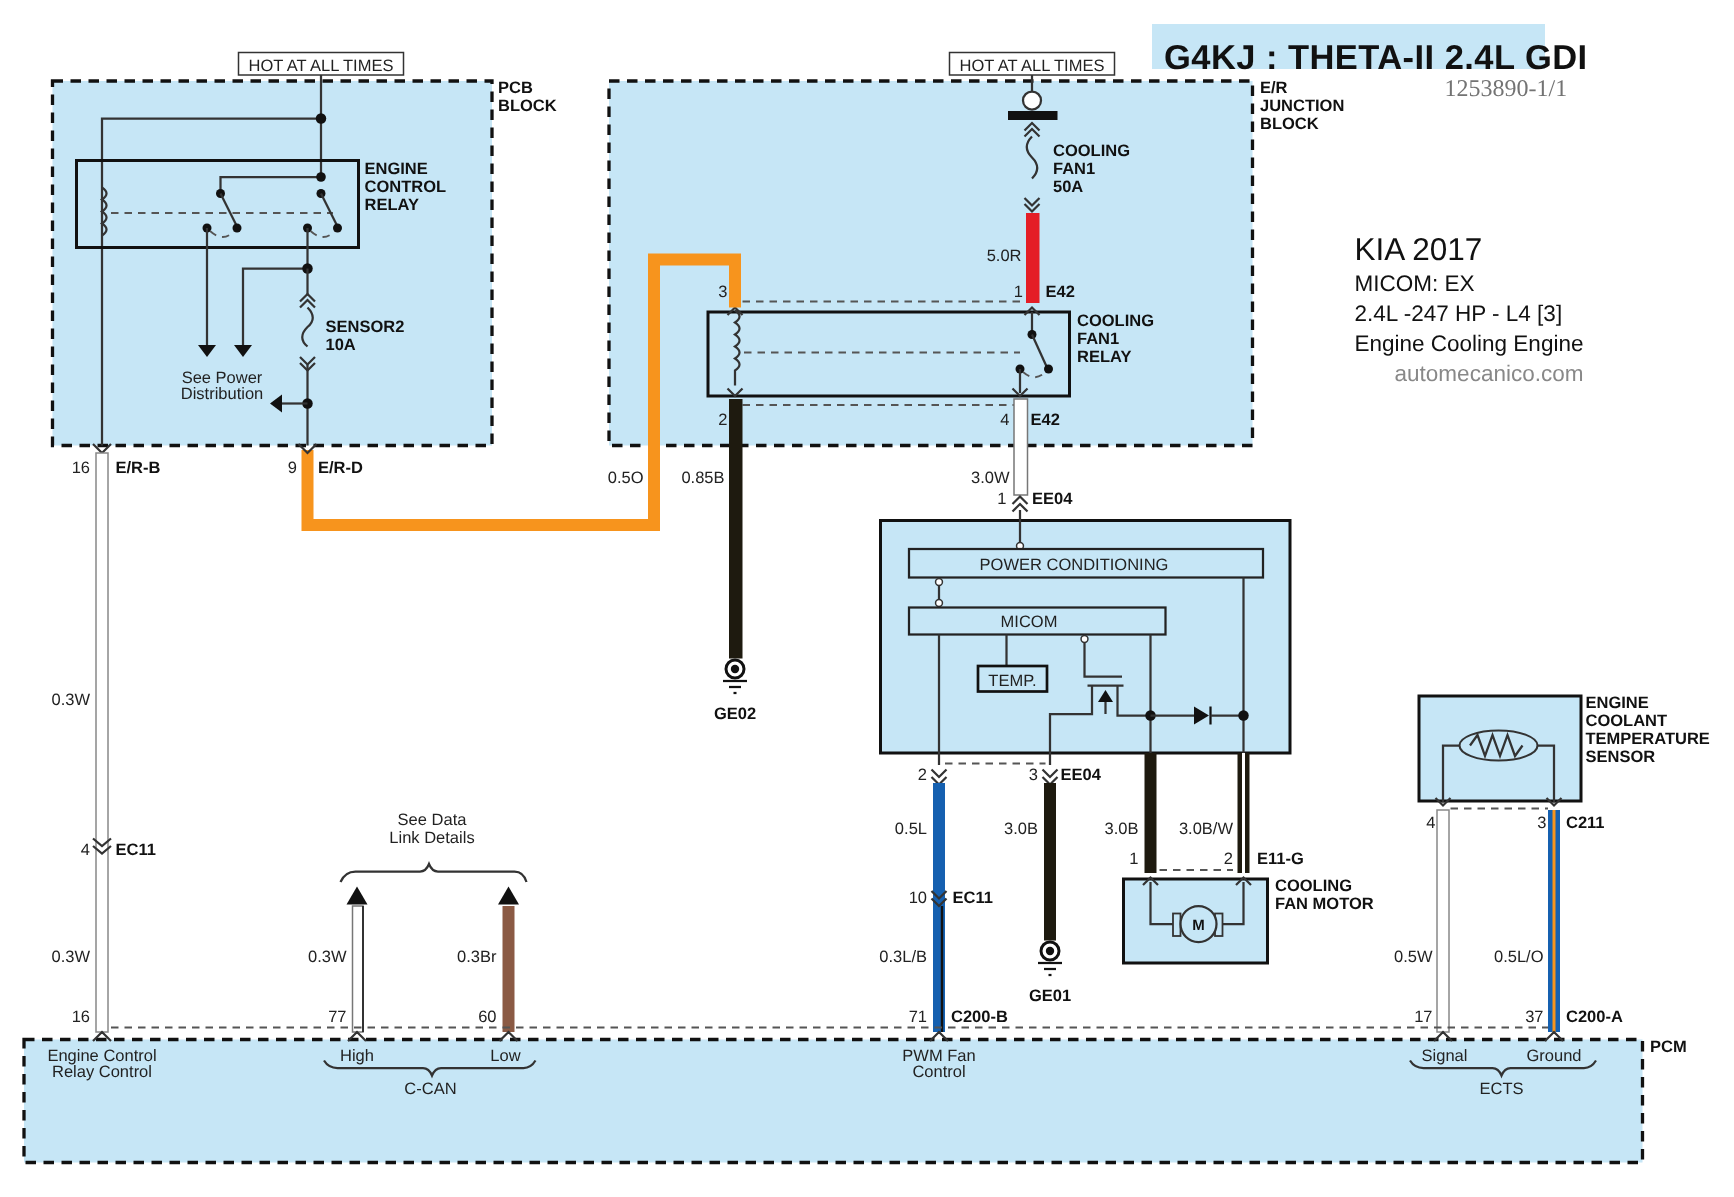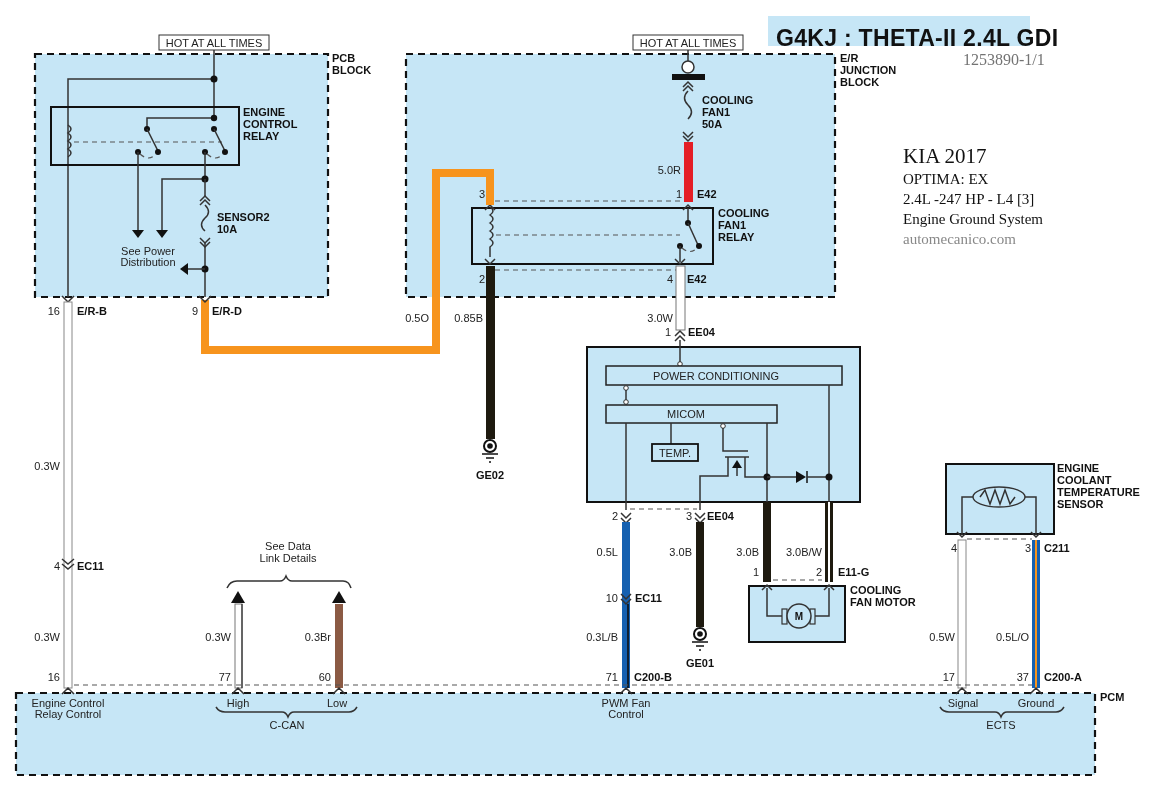--- a/index.html
+++ b/index.html
@@ -9,36 +9,36 @@
     .tb { font-family:"Liberation Sans", sans-serif; fill:#111; font-weight:bold; }
     .blk { fill:#c6e6f6; stroke:#111; stroke-width:2.2; stroke-dasharray:7 5; }
     .box { fill:#c6e6f6; stroke:#111; stroke-width:2; }
     .boxw { fill:#c6e6f6; stroke:#222; stroke-width:1.5; }
     .ln { stroke:#333; stroke-width:1.5; fill:none; }
     .dash { stroke:#555; stroke-width:1.2; stroke-dasharray:5 4; fill:none; }
     .dot { fill:#111; }
     .title-box { position:absolute; left:768px; top:16px; width:262px; height:30px; background:#c6e6f6; }
     .title { position:absolute; left:776px; top:25px; font-size:23px; font-weight:bold; color:#111; font-family:"Liberation Sans", sans-serif; letter-spacing:0.3px; }
     .docnum { position:absolute; left:963px; top:51px; font-size:16px; color:#737373; font-family:Liberation Serif, serif; }
-    .info { position:absolute; left:903px; top:143px; font-family:Liberation Serif, serif; color:#111; }
+    .info { position:absolute; left:903px; top:154px; font-family:Liberation Sans, sans-serif; color:#111; }
     .info .l1 { font-size:21px; line-height:26px; }
     .info .l2 { font-size:15px; line-height:20px; }
-    .info .web { font-size:15px; line-height:20px; color:#888; }
+    .info .web { font-size:15px; line-height:20px; color:#888;text-align:right; }
   </style>
 </head>
 <body>
 
 <div class="title-box"></div>
 <div class="title">G4KJ : THETA-II 2.4L GDI</div>
 <div class="docnum">1253890-1/1</div>
 <div class="info">
   <div class="l1">KIA 2017</div>
-  <div class="l2">OPTIMA: EX</div>
+  <div class="l2">MICOM: EX</div>
   <div class="l2">2.4L -247 HP - L4 [3]</div>
-  <div class="l2">Engine Ground System</div>
+  <div class="l2">Engine Cooling Engine</div>
   <div class="web">automecanico.com</div>
 </div>
 
 <svg width="1156" height="798" viewBox="0 0 1156 798">
 
   <rect class="blk" x="35" y="54" width="293" height="243"></rect>
   <text class="tb" x="332" y="62" font-size="11">PCB</text>
   <text class="tb" x="332" y="74" font-size="11">BLOCK</text>
 
   <rect x="159" y="35" width="110" height="15" fill="#fff" stroke="#333" stroke-width="1"></rect>

